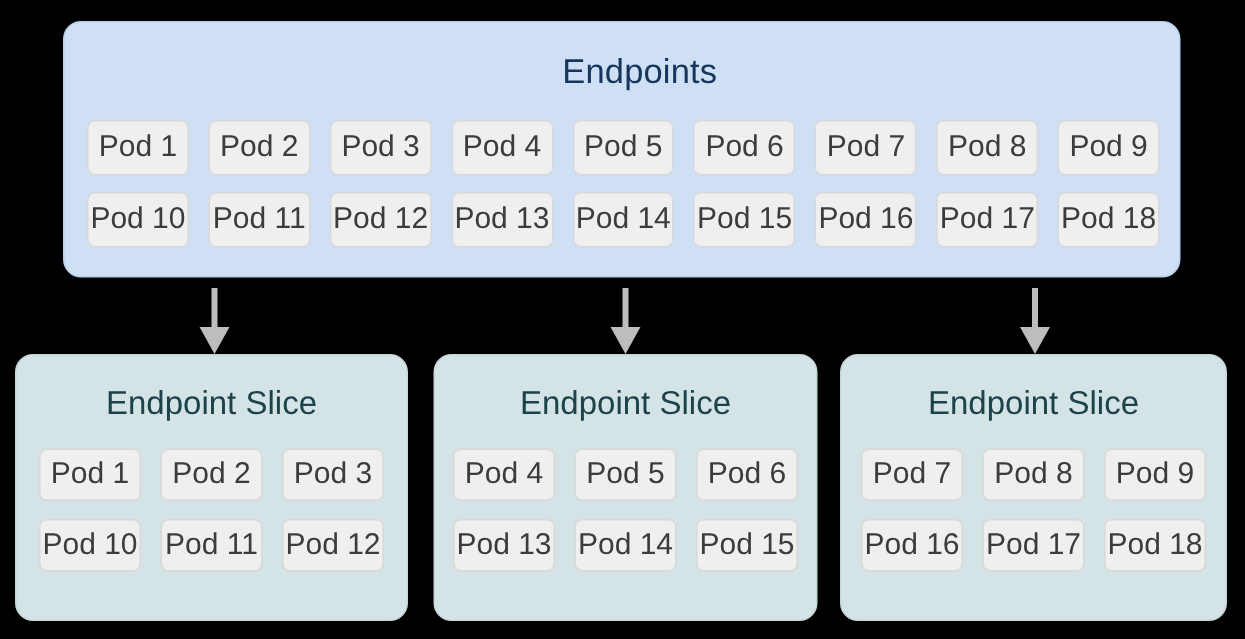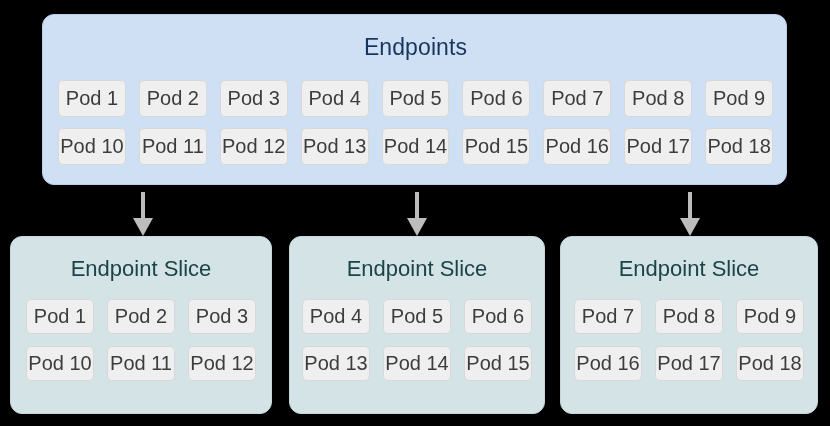--- a/index.html
+++ b/index.html
@@ -29,21 +29,21 @@
     top: 14px;
     width: 745px;
     height: 171px;
     box-sizing: border-box;
     background: #cfe0f4;
     border: 1px solid #b7cfe9;
     border-radius: 12px;
   }
   .endpoints-title {
     position: absolute;
-    left: 0;
+    left: 11px;
     top: 18px;
     width: 745px;
     text-align: center;
     font-size: 23px;
     color: #17365d;
     letter-spacing: 0.1px;
     line-height: 28px;
   }
   .endpoints-rows {
     position: absolute;

